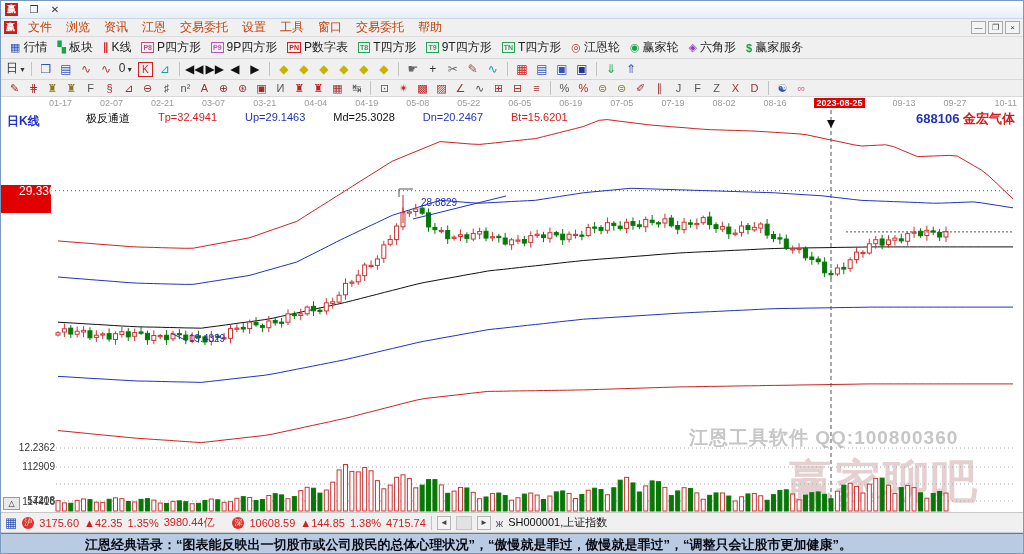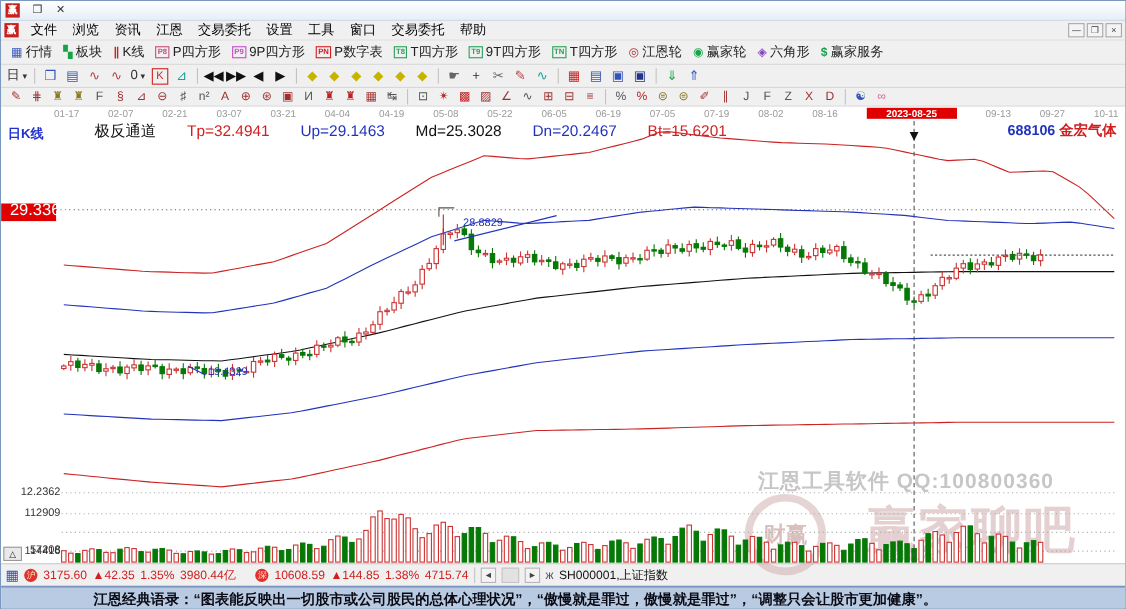--- a/index.html
+++ b/index.html
@@ -5,43 +5,43 @@
   *{box-sizing:border-box;margin:0;padding:0}
   body{margin:0;font-family:"Liberation Sans","DejaVu Sans",sans-serif;background:#888}
   .window{width:1024px;height:554px;border:1px solid #7a99c0;background:#f0f0f0;position:relative;overflow:hidden}
   
   .titlebar{height:18px;background:linear-gradient(#ffffff,#e6eef8);display:flex;align-items:center;padding:0 4px;font-size:11px;color:#111;border-bottom:1px solid #ccd6e4}
   .app-icon{display:inline-block;width:13px;height:13px;background:#c9201d;color:#fff;font-size:9px;line-height:13px;text-align:center;margin-right:4px;font-weight:bold}
   .title-text{flex:1;white-space:nowrap;overflow:hidden}
   .win-btn{width:18px;height:14px;text-align:center;font-size:10px;line-height:14px;color:#333;margin-left:3px;cursor:default}
   
   .menubar{height:18px;display:flex;align-items:center;font-size:12px;background:#f0f0f0;border-bottom:1px solid #dcdcdc;padding-left:3px}
-  .menu-item{padding:0 7px;color:#000000;white-space:nowrap}
+  .menu-item{padding:0 7px;color:#c2410c;white-space:nowrap}
   .mdi-btns{margin-left:auto;display:flex;margin-right:3px}
   .mdi-btn{width:15px;height:13px;border:1px solid #a8a8a8;background:#f4f4f4;font-size:8px;line-height:11px;text-align:center;color:#333;margin-left:2px}
   
   .tb{display:flex;align-items:center;background:#f0f0f0;border-bottom:1px solid #d8d8d8;padding-left:4px;overflow:hidden}
   .tb1{height:22px}.tb2{height:21px}.tb3{height:17px}
   .tb-btn{display:flex;align-items:center;gap:3px;padding:0 5px;font-size:12px;color:#222;white-space:nowrap}
   .tb-glyph{font-size:11px;font-weight:bold}
   .tb-box{border:1px solid;font-size:7px;font-weight:bold;padding:0 1px;line-height:9px}
   .tb-ibtn{min-width:20px;text-align:center;font-size:12px;line-height:19px;white-space:nowrap;padding:0 1px}
   .tb3 .tb-ibtn{min-width:19px;font-size:11px;line-height:15px}
   .tb-sep{width:1px;height:14px;background:#c2c2c2;margin:0 4px}
   .caret{font-size:7px;color:#333;margin-left:1px}
   
   .chart-region{height:416px;background:#fff;position:relative;border-bottom:1px solid #c8c8c8}
   .chart-svg{position:absolute;left:0;top:0;z-index:2}
   .dates{position:absolute;top:1px;left:48px;right:6px;display:flex;justify-content:space-between;font-size:9px;color:#9a9a9a;z-index:3}
-  .date-hl{background:#e00000;color:#fff;padding:0 18px;font-weight:bold}
+  .date-hl{background:#e00000;color:#fff;padding:0 2px;font-weight:bold}
   .period-label{position:absolute;top:16px;left:6px;color:#2233cc;font-size:12px;font-weight:bold;z-index:3}
-  .indicator-row{position:absolute;top:14px;left:85px;font-size:14px;display:flex;gap:28px;z-index:3;white-space:nowrap}
+  .indicator-row{position:absolute;top:14px;left:85px;font-size:11px;display:flex;gap:28px;z-index:3;white-space:nowrap}
   .c-red{color:#d02020}.c-blue{color:#2233bb}.c-black{color:#111}
   .stock-ref{position:absolute;top:13px;right:8px;font-size:13px;font-weight:bold;z-index:3}
-  .price-marker{position:absolute;top:88px;left:0;width:50px;height:16px;background:#e00000;color:#fff;font-size:15px;line-height:12px;padding-left:8px;z-index:4}
+  .price-marker{position:absolute;top:88px;left:0;width:50px;height:28px;background:#e00000;color:#fff;font-size:12px;line-height:12px;padding-left:18px;z-index:4}
   .anno{position:absolute;color:#2233bb;font-size:10px;z-index:3}
   .y-label{position:absolute;left:8px;width:46px;text-align:right;font-size:10px;color:#333;z-index:3}
   .wm-text{position:absolute;left:688px;top:328px;font-size:19px;font-weight:bold;color:#c6c6c6;letter-spacing:1px;z-index:1;white-space:nowrap}
   .wm-brand{position:absolute;left:786px;top:354px;font-size:46px;font-weight:bold;color:rgba(206,170,170,0.55);letter-spacing:2px;z-index:1;white-space:nowrap}
   .wm-logo{position:absolute;left:676px;top:352px;width:74px;height:74px;border:7px solid rgba(206,170,170,0.5);border-radius:50%;display:flex;align-items:center;justify-content:center;font-size:20px;font-weight:bold;color:rgba(206,170,170,0.75);z-index:1}
   .wm-url{position:absolute;left:800px;top:401px;font-size:12px;color:rgba(210,180,160,0.7);z-index:1}
   .panel-toggle{position:absolute;left:2px;top:400px;width:17px;height:13px;border:1px solid #999;background:#e9e9e9;font-size:8px;line-height:12px;text-align:center;color:#222;z-index:4}
   
   .statusbar{height:20px;display:flex;align-items:center;font-size:11px;background:#f0f0f0;border-bottom:1px solid #cfcfcf;padding:0 4px;gap:5px;white-space:nowrap}
   .kb-ic{color:#3355bb;font-size:13px}
@@ -220,21 +220,20 @@
       <span class="tb-ibtn" style="color: rgb(85, 85, 85);">Z</span>
       <span class="tb-ibtn" style="color: rgb(160, 48, 48);">X</span>
       <span class="tb-ibtn" style="color: rgb(160, 48, 48);">D</span>
       <span class="tb-sep"></span>
       <span class="tb-ibtn" style="color: rgb(51, 85, 187);">☯</span>
       <span class="tb-ibtn" style="color: rgb(224, 96, 160);">∞</span>
     </div>
 
   <div class="chart-region">
     <div class="wm-text">江恩工具软件  QQ:100800360</div>
-    <div class="wm-logo">财赢</div>
     <div class="wm-brand">赢家聊吧</div>
     <div class="wm-url">jiaoba.vip</div>
 
     <svg class="chart-svg" id="chart-svg" width="1024" height="416">
         <line x1="50" y1="93.704655" x2="1012" y2="93.704655" stroke="#555" stroke-width="1" stroke-dasharray="1,3"></line>
         <line x1="55" y1="351" x2="1012" y2="351" stroke="#aaa" stroke-width="1" stroke-dasharray="1,3"></line>
         <line x1="55" y1="370" x2="1012" y2="370" stroke="#aaa" stroke-width="1" stroke-dasharray="1,3"></line>
         <line x1="55" y1="387" x2="1012" y2="387" stroke="#aaa" stroke-width="1" stroke-dasharray="1,3"></line>
         <line x1="55" y1="404" x2="1012" y2="404" stroke="#aaa" stroke-width="1" stroke-dasharray="1,3"></line>
         <polyline points="57.0,143.9 65.0,144.6 72.9,145.2 80.9,145.8 88.8,146.4 96.8,147.1 104.8,147.7 112.7,148.3 120.7,148.9 128.6,149.6 136.6,150.0 144.5,150.2 152.5,150.4 160.5,150.7 168.4,150.9 176.4,151.1 184.3,151.3 192.3,151.2 200.3,149.7 208.2,148.2 216.2,146.8 224.1,145.3 232.1,143.8 240.0,142.4 248.0,140.9 256.0,138.2 263.9,135.4 271.9,132.6 279.8,129.9 287.8,127.1 295.8,124.4 303.7,119.3 311.7,114.3 319.6,109.3 327.6,104.3 335.5,99.3 343.5,94.3 351.5,89.2 359.4,84.2 367.4,79.2 375.3,74.2 383.3,69.2 391.3,64.2 399.2,60.9 407.2,57.6 415.1,54.4 423.1,51.1 431.0,47.9 439.0,44.6 447.0,45.2 454.9,45.8 462.9,46.5 470.8,47.1 478.8,47.4 486.8,46.6 494.7,45.8 502.7,44.9 510.6,44.1 518.6,43.3 526.5,42.4 534.5,41.6 542.5,39.6 550.4,37.6 558.4,35.6 566.3,33.6 574.3,31.6 582.3,29.5 590.2,26.4 598.2,23.3 606.1,22.6 614.1,23.6 622.0,24.6 630.0,25.6 638.0,26.6 645.9,27.6 653.9,28.4 661.8,29.0 669.8,29.7 677.8,30.3 685.7,30.9 693.7,31.6 701.6,32.2 709.6,32.7 717.5,32.9 725.5,33.2 733.5,33.4 741.4,33.7 749.4,33.9 757.3,34.3 765.3,34.8 773.3,35.3 781.2,35.8 789.2,36.3 797.1,36.8 805.1,37.7 813.0,39.4 821.0,41.1 829.0,42.8 836.9,44.4 844.9,46.1 852.8,47.8 860.8,49.0 868.8,48.6 876.7,48.2 884.7,47.8 892.6,49.6 900.6,53.0 908.5,56.3 916.5,59.6 924.5,59.3 932.4,59.0 940.4,58.7 948.3,58.4 956.3,59.1 964.3,63.7 972.2,68.3 980.2,72.9 988.1,79.2 996.1,86.7 1004.0,94.3 1012.0,101.8" fill="none" stroke="#cc2222" stroke-width="1"></polyline>

